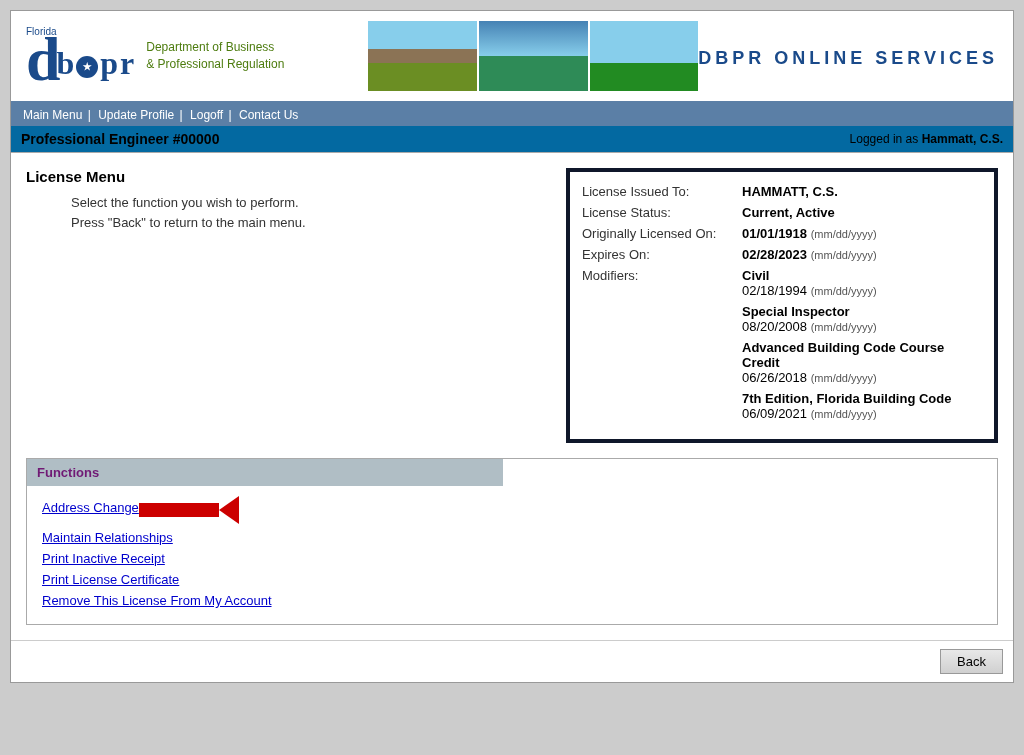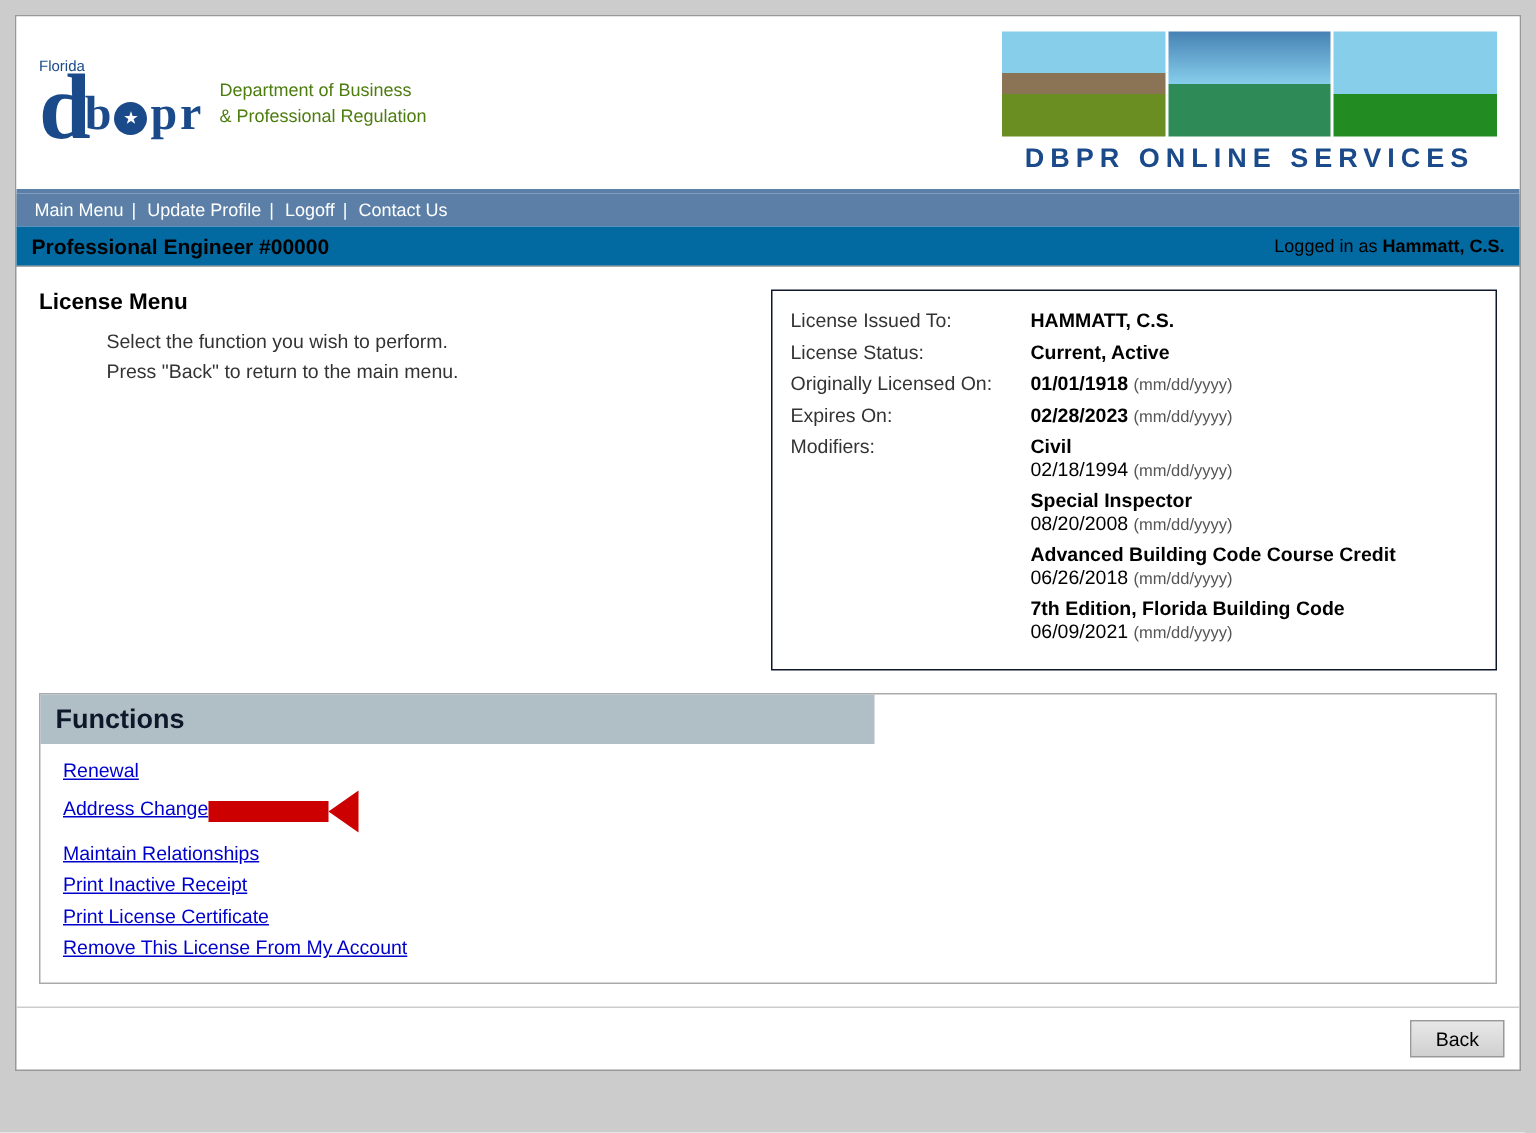--- a/index.html
+++ b/index.html
@@ -33,21 +33,21 @@
       gap: 12px;
     }
     .dept-text {
       font-size: 12px;
       color: #4d7c0f;
       line-height: 1.4;
     }
     .header-images {
       margin-left: auto;
       display: flex;
-      flex-direction: column;
+      flex-direction: row;
       align-items: center;
     }
     .image-strip {
       display: flex;
       gap: 2px;
       width: 330px;
       height: 70px;
     }
     .img-placeholder {
       flex: 1;
@@ -130,22 +130,22 @@
       color: #000;
     }
     .left-panel p {
       font-size: 13px;
       color: #333;
       margin-bottom: 5px;
       margin-left: 45px;
     }
 
     .right-panel {
-      width: 484px;
-      border: 1px solid #0f172a;
+      width: 432px;
+      border: 4px solid #0f172a;
       padding: 12px;
       font-size: 13px;
     }
     .license-row {
       display: flex;
       margin-bottom: 6px;
     }
     .license-label {
       color: #333;
       min-width: 160px;
@@ -188,23 +188,23 @@
 
     
     .functions-section {
       border: 1px solid #aaa;
       margin-top: 5px;
     }
     .functions-header {
       background: #b0bec5;
       padding: 6px 10px;
       font-weight: bold;
-      font-size: 18px;
-      color: #0f172a;
-      width: 556px;
+      font-size: 13px;
+      color: #701a75;
+      width: 476px;
     }
     .functions-list {
       padding: 10px 15px;
     }
     .functions-list a {
       display: block;
       color: #0000cc;
       text-decoration: underline;
       margin-bottom: 6px;
       font-size: 13px;
@@ -359,21 +359,20 @@
                 <span class="modifier-date">06/09/2021 <span class="date-format">(mm/dd/yyyy)</span></span>
               </div>
             </div>
         </div>
       </div>
     </div>
 
     <div class="functions-section">
       <div class="functions-header">Functions</div>
       <div class="functions-list" id="functions-list">
-      <a href="#">Renewal</a>
           <div class="address-change-row">
             <a href="#">Address Change</a>
             <div class="arrow-container">
               <div class="arrow-shaft"></div>
               <div class="arrow-head"></div>
             </div>
           </div>
           <a href="#">Maintain Relationships</a>
           <a href="#">Print Inactive Receipt</a>
           <a href="#">Print License Certificate</a>

